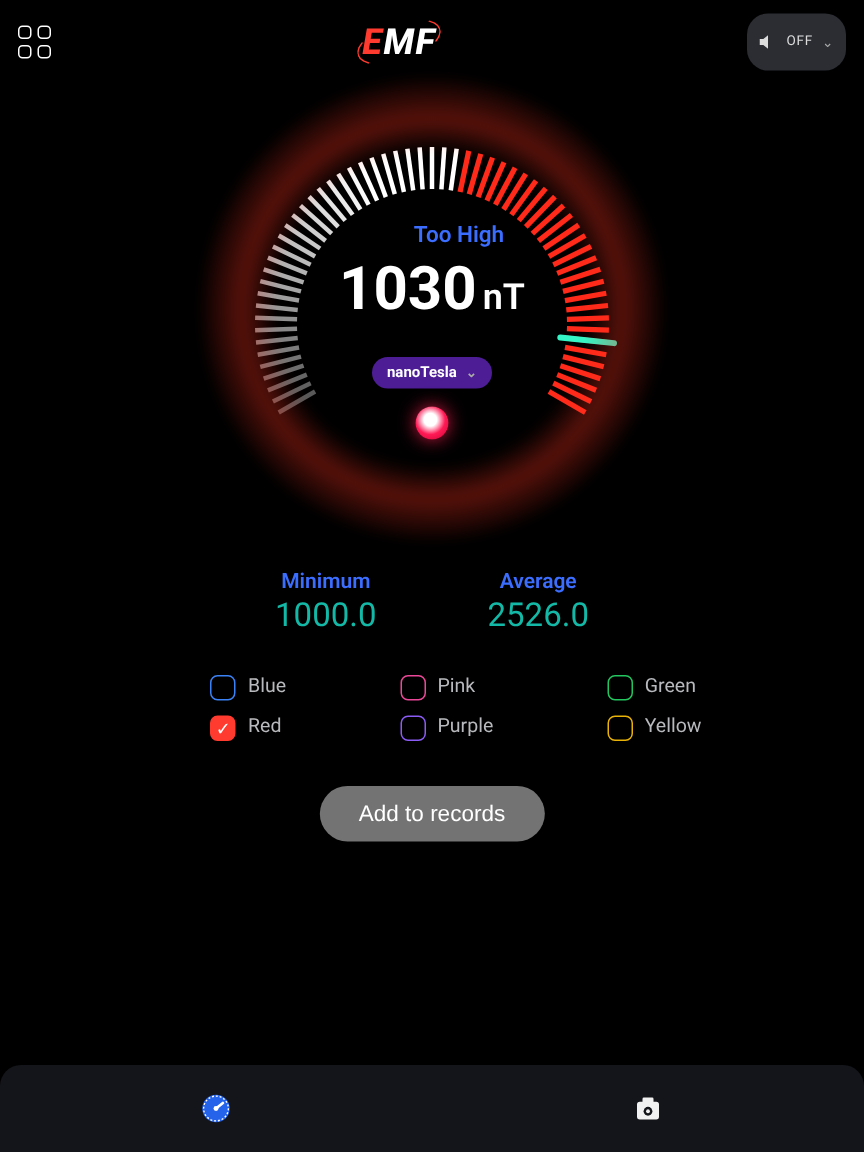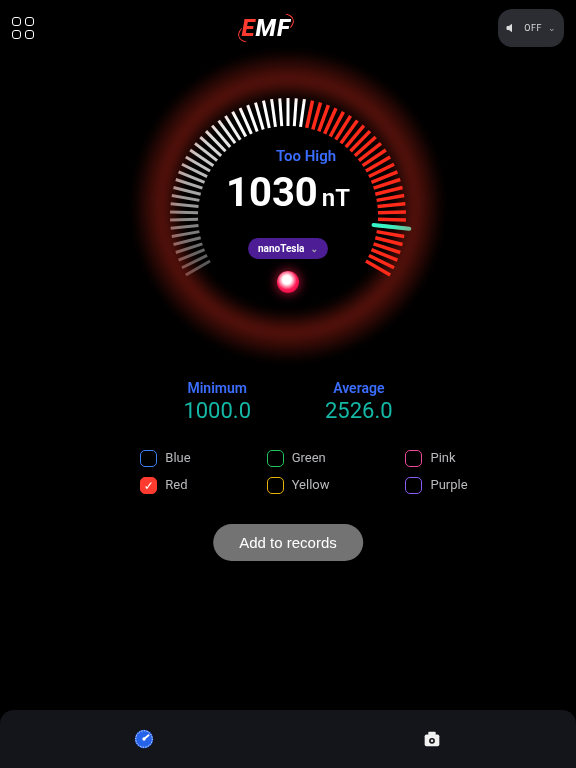--- a/index.html
+++ b/index.html
@@ -367,36 +367,36 @@
       <div class="cbox blue"></div>
       <span>Blue</span>
     </div>
     <div class="check-item">
       <div class="cbox red">✓</div>
       <span>Red</span>
     </div>
   </div>
   <div class="col-group">
     <div class="check-item">
+      <div class="cbox pink"></div>
+      <span>Pink</span>
+    </div>
+    <div class="check-item">
+      <div class="cbox purple"></div>
+      <span>Purple</span>
+    </div>
+  </div>
+  <div class="col-group">
+    <div class="check-item">
       <div class="cbox green"></div>
       <span>Green</span>
     </div>
     <div class="check-item">
       <div class="cbox yellow"></div>
       <span>Yellow</span>
-    </div>
-  </div>
-  <div class="col-group">
-    <div class="check-item">
-      <div class="cbox pink"></div>
-      <span>Pink</span>
-    </div>
-    <div class="check-item">
-      <div class="cbox purple"></div>
-      <span>Purple</span>
     </div>
   </div>
 </div>
 
 <button class="add-btn">Add to records</button>
 
 <div class="bottomnav">
   <div class="nav-icon">
     <svg width="22" height="22" viewBox="0 0 24 24">
       <circle cx="12" cy="12" r="10" fill="#2563eb"></circle>

